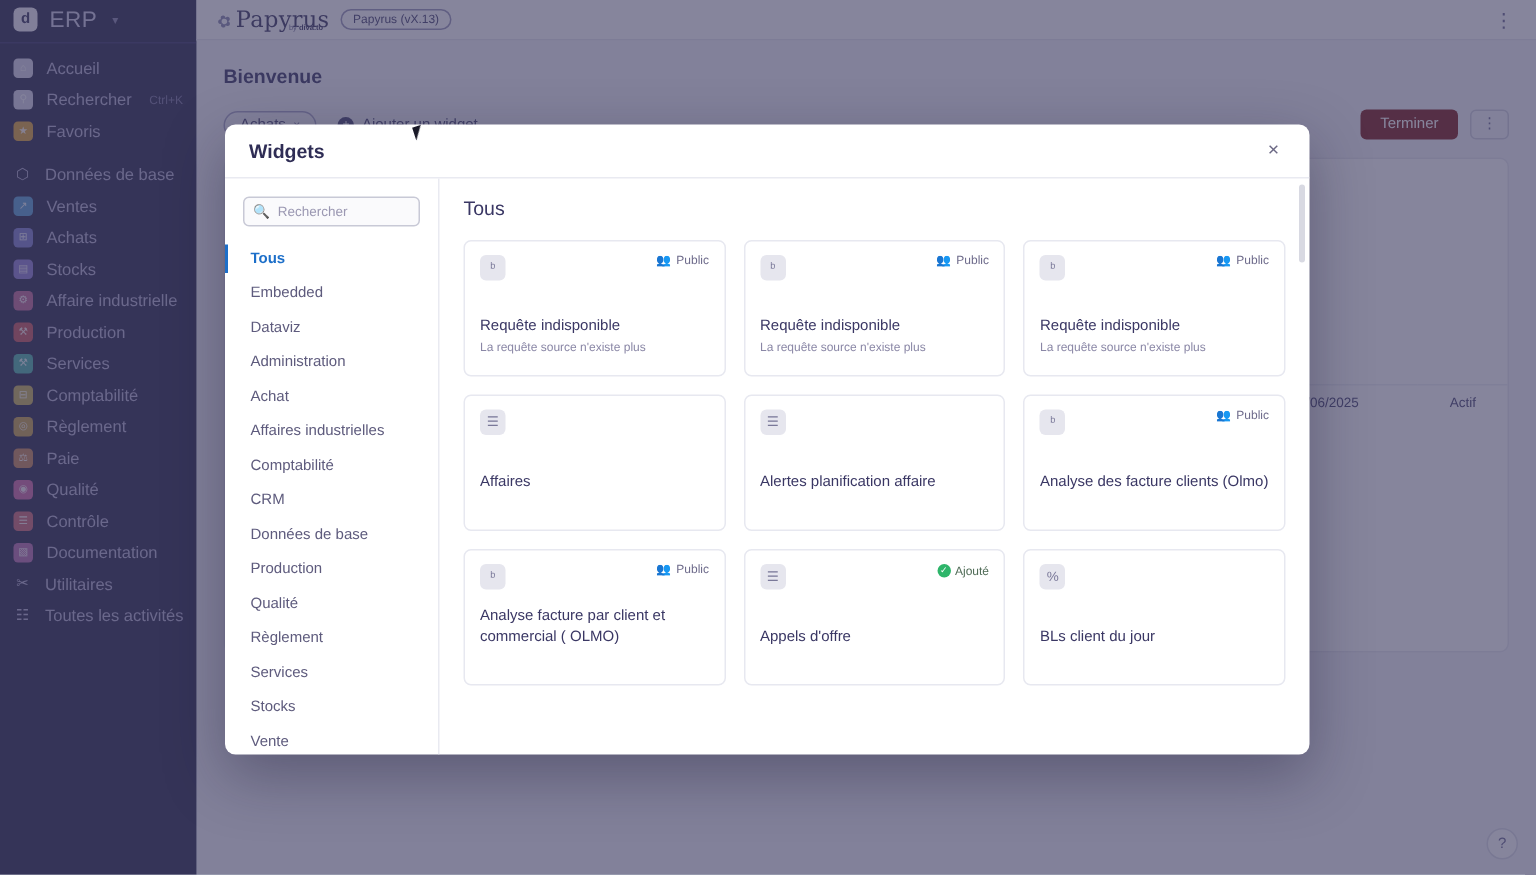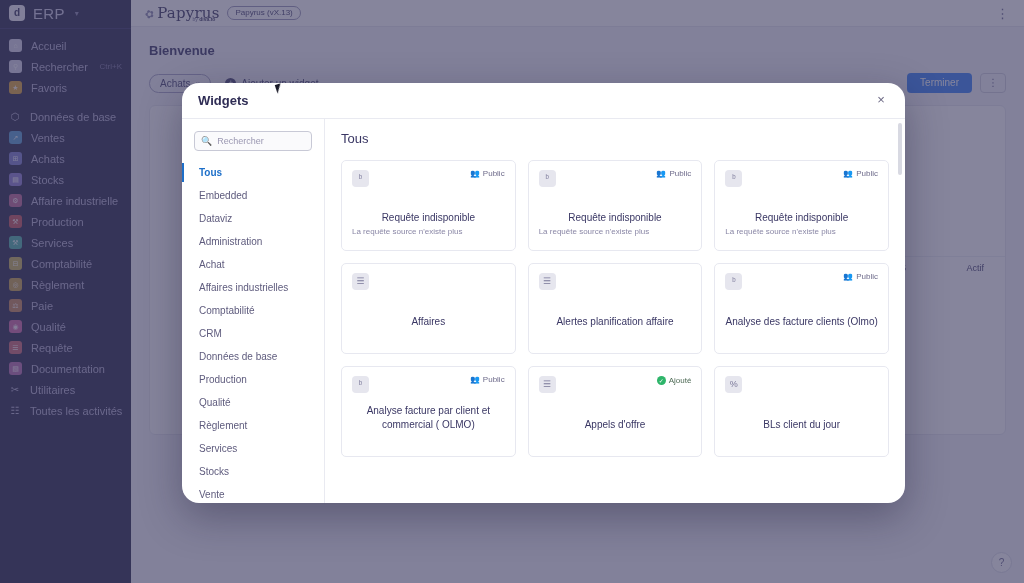--- a/index.html
+++ b/index.html
@@ -93,21 +93,21 @@
   }
   .tab-pill .x { font-size: 8px; color: #77749b; }
   .addw { display: flex; align-items: center; gap: 5px; font-size: 10px; color: #4a4773; }
   .addw .circ {
     width: 11px; height: 11px; border-radius: 50%;
     background: #4a4773; color: #fff; font-size: 8px;
     display: flex; align-items: center; justify-content: center; line-height: 1;
   }
   .tabrow-right { margin-left: auto; display: flex; align-items: center; gap: 8px; }
   .btn-primary {
-    background: #3b82f6; color: #fff; border-radius: 4px;
+    background: #7f1d1d; color: #fff; border-radius: 4px;
     font-size: 10px; padding: 5px 13px; line-height: 1;
   }
   .btn-ghost {
     border: 1px solid #cfd0de; border-radius: 4px;
     color: #6f6c95; font-size: 10px; padding: 4px 7px; line-height: 1;
   }
 
   .panels { display: flex; gap: 10px; padding: 12px 18px 0 18px; }
   .panel-card {
     background: #ffffff; border: 1px solid #e7e8f0; border-radius: 6px;
@@ -131,25 +131,24 @@
     display: flex; align-items: center; justify-content: center;
   }
 
   
   .dim { position: absolute; inset: 0; background: rgba(60,58,95,.62); }
 
   
   .modal {
     position: absolute; left: 150px; top: 83px;
     width: 723px; height: 420px;
-    background: #ffffff; border-radius: 17px;
+    background: #ffffff; border-radius: 7px;
     box-shadow: 0 14px 40px rgba(20,18,50,.35);
     display: flex; flex-direction: column;
     overflow: hidden;
-    margin-left: 32px;
   }
   .modal-head {
     height: 36px; flex: 0 0 36px;
     display: flex; align-items: center;
     padding: 0 16px;
     border-bottom: 1px solid #e9eaf1;
   }
   .modal-title { font-size: 13px; font-weight: bold; color: #2f2d55; }
   .modal-close {
     margin-left: auto; font-size: 13px; color: #6b6884;
@@ -217,21 +216,21 @@
     font-size: 8px; color: #6e6b8b; line-height: 1;
   }
   .wbadge.added { color: #4f6b56; padding-left: 36px; }
   .wbadge .dot-ok {
     width: 9px; height: 9px; border-radius: 50%;
     background: #2eb56a; color: #fff; font-size: 6px;
     display: flex; align-items: center; justify-content: center;
   }
   .wcard-title {
     margin-top: auto; margin-bottom: 2px;
-    font-size: 10px; color: #3a3764; line-height: 1.35; text-align: center;
+    font-size: 10px; color: #3a3764; line-height: 1.35;
   }
   .wcard-sub { font-size: 8px; color: #8a87a6; line-height: 1.3; margin-bottom: 4px; }
   .wcard-title.only { margin-bottom: 16px; }
 
   .modal-scroll {
     position: absolute; right: 3px; top: 4px;
     width: 4px; height: 52px; border-radius: 2px;
     background: #d8d9e2;
   }
 
@@ -315,21 +314,21 @@
           <div class="nav-item">
             <span class="nav-ico boxed" style="background: rgb(201, 138, 90);">⚖</span>
             <span>Paie</span>
           </div>
           <div class="nav-item">
             <span class="nav-ico boxed" style="background: rgb(208, 106, 168);">◉</span>
             <span>Qualité</span>
           </div>
           <div class="nav-item">
             <span class="nav-ico boxed" style="background: rgb(204, 107, 120);">☰</span>
-            <span>Requête</span>
+            <span>Contrôle</span>
           </div>
           <div class="nav-item">
             <span class="nav-ico boxed" style="background: rgb(185, 111, 176);">▧</span>
             <span>Documentation</span>
           </div>
         </div>
       <div id="nav-bottom">
           <div class="nav-item">
             <span class="nav-ico" style="color: rgb(181, 178, 210);">✂</span>
             <span>Utilitaires</span>

